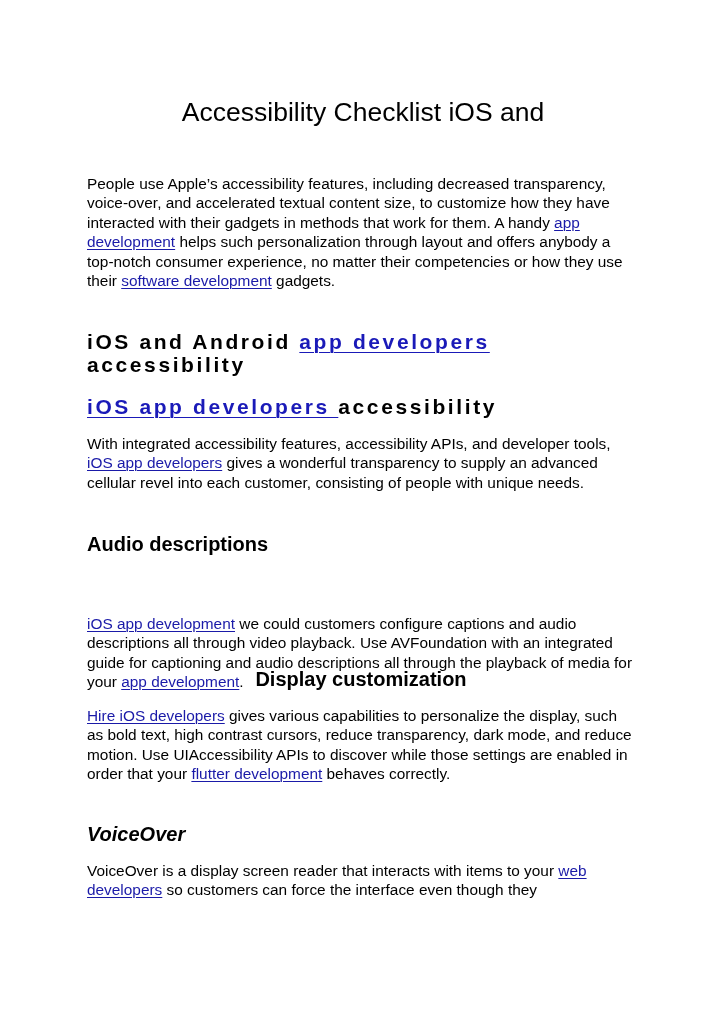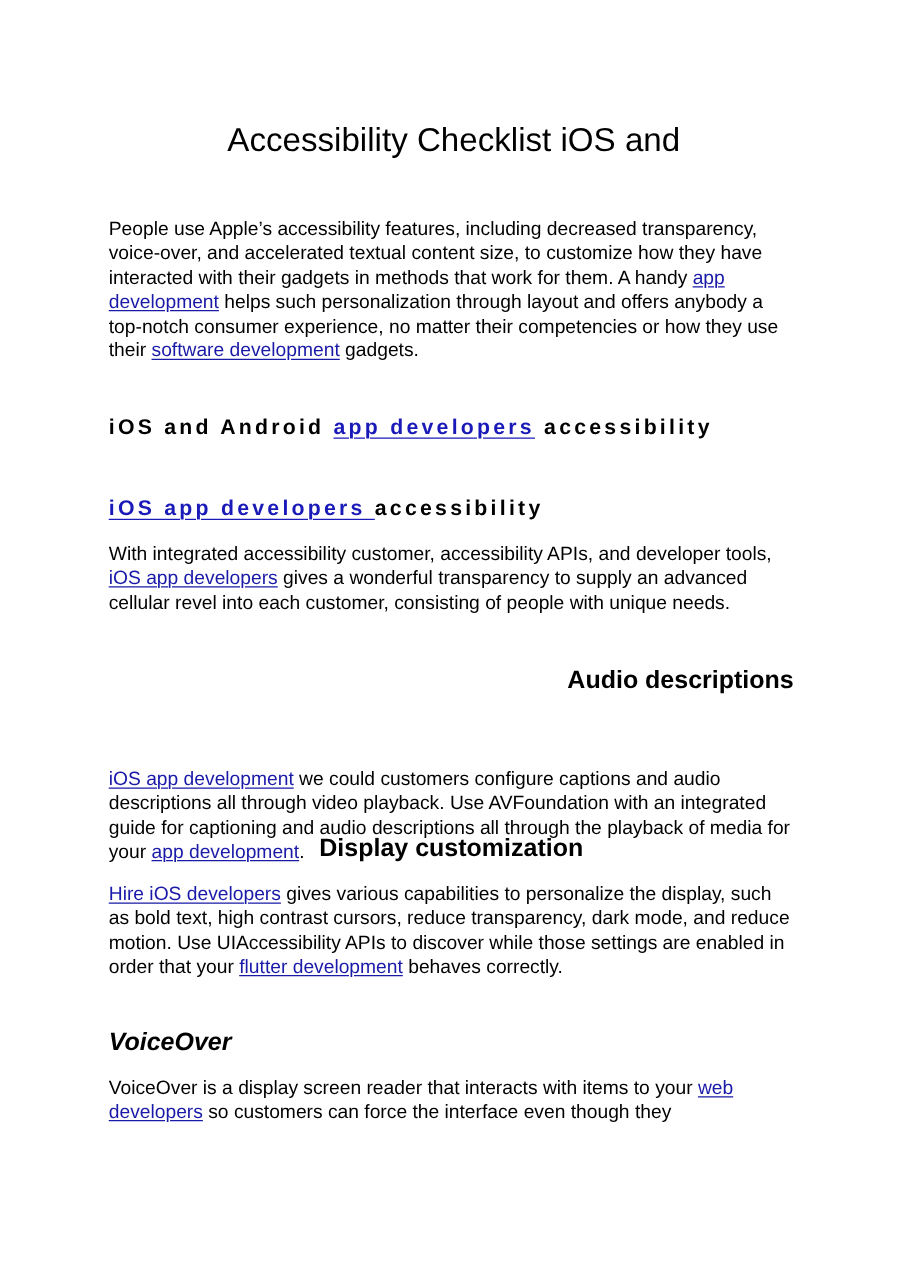--- a/index.html
+++ b/index.html
@@ -44,21 +44,21 @@
       color: #1a1aa8;
       text-decoration: underline;
       text-decoration-thickness: 1px;
       text-underline-offset: 2px;
     }
     .h-spaced {
       position: absolute;
       left: 0;
       width: 548px;
       font-weight: bold;
-      font-size: 17px;
+      font-size: 21px;
       line-height: 23px;
       letter-spacing: 2.6px;
       margin: 0;
     }
     .h-spaced a.link {
       color: #1a1ab8;
       text-underline-offset: 3px;
     }
     .h2 {
       position: absolute;
@@ -78,23 +78,23 @@
   <h1 class="doc-title">
     <span>Accessibility Checklist iOS and</span><br>
   </h1>
 
   <p class="para" style="top:174px;"><span>People use Apple’s accessibility features, including decreased transparency, voice-over, and accelerated textual content size, to customize how they have interacted with their gadgets in methods that work for them. A handy </span><a class="link">app development</a><span> helps such personalization through layout and offers anybody a top-notch consumer experience, no matter their competencies or how they use their </span><a class="link">software development</a><span> gadgets.</span></p>
 
   <h2 class="h-spaced" style="top:330px;"><span>iOS and Android </span><a class="link">app developers</a><span> accessibility</span></h2>
 
   <h2 class="h-spaced" style="top:395px;"><a class="link">iOS app developers </a><span>accessibility</span></h2>
 
-  <p class="para" style="top:434px;"><span>With integrated accessibility customer, accessibility APIs, and developer tools, </span><a class="link">iOS app developers</a><span> gives a wonderful transparency to supply an advanced cellular revel into each customer, consisting of people with unique needs.</span></p>
+  <p class="para" style="top:434px;"><span>With integrated accessibility features, accessibility APIs, and developer tools, </span><a class="link">iOS app developers</a><span> gives a wonderful transparency to supply an advanced cellular revel into each customer, consisting of people with unique needs.</span></p>
 
-  <h3 class="h2" style="top:532px;text-align:right;">Audio descriptions</h3>
+  <h3 class="h2" style="top:532px;">Audio descriptions</h3>
 
   <p class="para" style="top:570px;margin-top:44px;"><a class="link">iOS app development</a><span> we could customers configure captions and audio descriptions all through video playback. Use AVFoundation with an integrated guide for captioning and audio descriptions all through the playback of media for your </span><a class="link">app development</a><span>.</span></p>
 
   <h3 class="h2" style="top:667px;text-align:center;">Display customization</h3>
 
   <p class="para" style="top:706px;"><a class="link">Hire iOS developers</a><span> gives various capabilities to personalize the display, such as bold text, high contrast cursors, reduce transparency, dark mode, and reduce motion. Use UIAccessibility APIs to discover while those settings are enabled in order that your </span><a class="link">flutter development</a><span> behaves correctly.</span></p>
 
   <h3 class="h2" style="top:822px;font-style:italic;">VoiceOver</h3>
 
   <p class="para" style="top:861px;"><span>VoiceOver is a display screen reader that interacts with items to your </span><a class="link">web developers</a><span> so customers can force the interface even though they</span></p>

